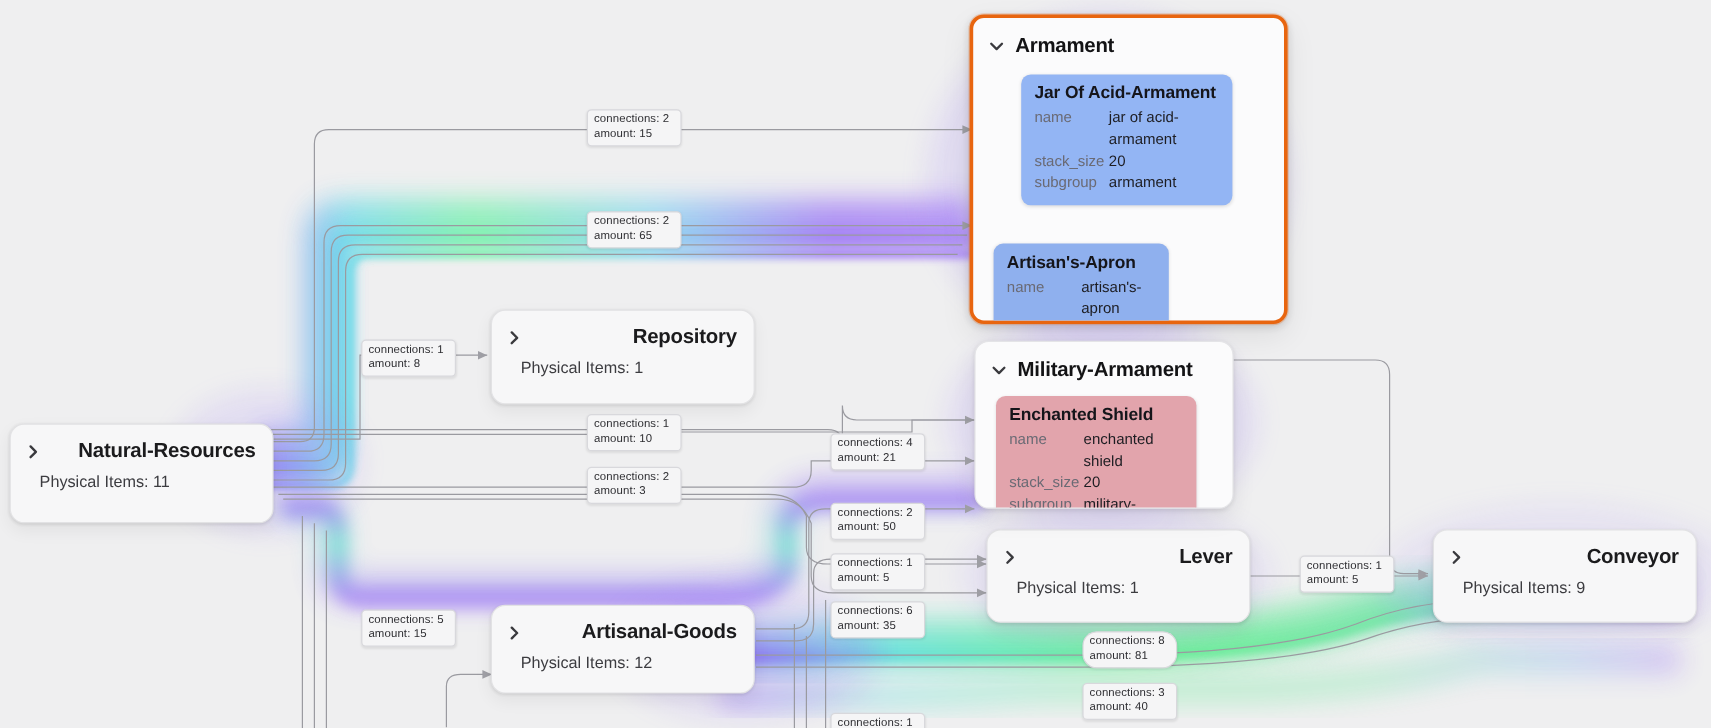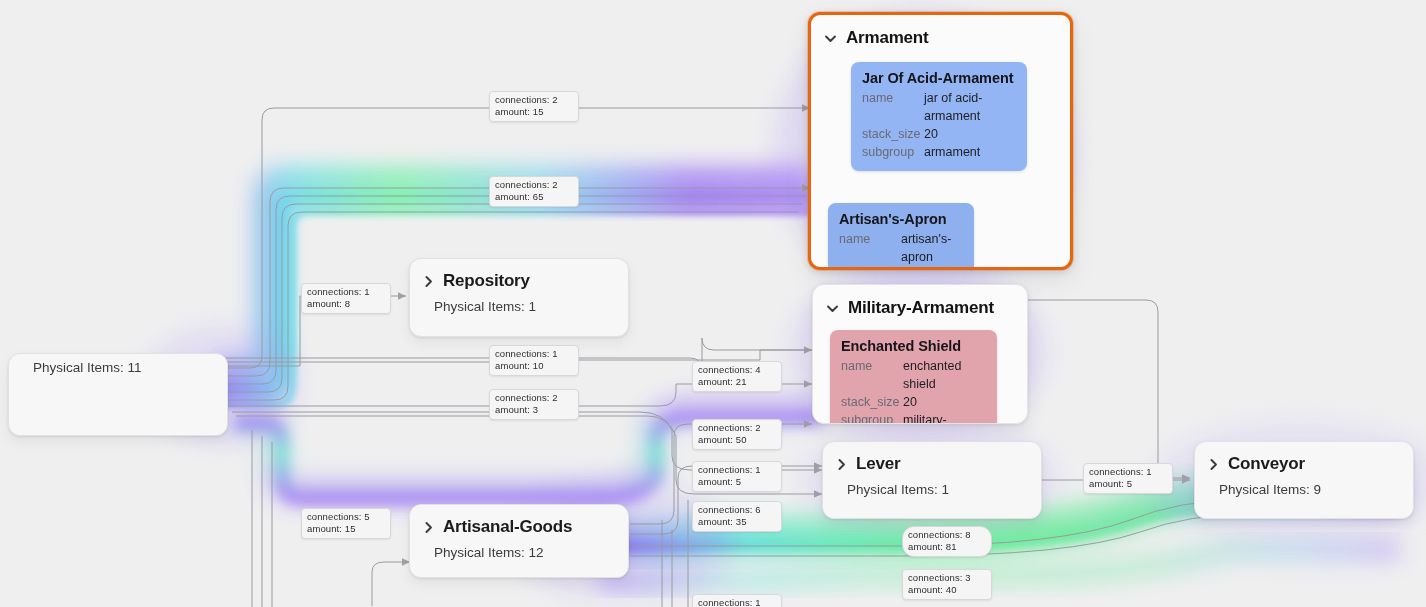--- a/index.html
+++ b/index.html
@@ -24,23 +24,24 @@
   
   .node {
     position: absolute;
     background: #f7f7f8;
     border: 1px solid #e2e2e4;
     border-radius: 12px;
     box-shadow: 0 1px 3px rgba(0,0,0,.10), 0 6px 14px rgba(0,0,0,.06);
   }
   .node-title {
     display: flex; align-items: center; gap: 8px;
-    padding: 12px 0 2px 12px;
+    padding: 12px 14px 2px 12px;
     font-size: 17px; font-weight: bold; color: #1b1b1d;
     letter-spacing: -0.2px;
+    justify-content: space-between;
   }
   .chev { width: 13px; height: 13px; flex: none; color: #3a3a3e; display:block; }
   .node-sub {
     padding: 6px 14px 14px 24px;
     font-size: 13.5px; color: #3c3c40;
   }
 
   
   .group {
     position: absolute;
@@ -78,21 +79,21 @@
   .kv { display: flex; font-size: 12.5px; line-height: 18px; }
   .kv .k { width: 62px; color: #6a6a74; flex: none; }
   .kv .v { color: #1d1d22; }
 
   
   .elabel {
     position: absolute;
     background: #f5f5f6;
     border: 1px solid #d8d8dc;
     border-radius: 4px;
-    padding: 2px 20px 3px 5px;
+    padding: 2px 9px 3px 5px;
     font-size: 9.5px;
     line-height: 12px;
     color: #2e2e32;
     white-space: nowrap;
     box-shadow: 0 1px 2px rgba(0,0,0,.08);
   }
   .elabel div { letter-spacing: .1px; }
 
   
 </style>
@@ -208,20 +209,26 @@
       <path d="M252,430 V607"></path>
       <path d="M262,436 V607"></path>
       <path d="M272,442 V607"></path>
       <path d="M662,520 V607"></path>
       <path d="M672,530 V607"></path>
       <path d="M688,500 V607"></path>
     </g>
   </svg>
 
   <div class="node" style="left:8px; top:353px; width:220px; height:83px;">
+    <div class="node-title">
+      <svg class="chev" viewBox="0 0 16 16">
+        <path d="M5.5 2.5 L11 8 L5.5 13.5" fill="none" stroke="currentColor" stroke-width="2.4" stroke-linecap="round" stroke-linejoin="round"></path>
+      </svg>
+      <span>Natural-Resources</span>
+    </div>
     <div class="node-sub">Physical Items: 11</div>
   </div>
 
   <div class="node" style="left:409px; top:258px; width:220px; height:79px;">
     <div class="node-title">
       <svg class="chev" viewBox="0 0 16 16">
         <path d="M5.5 2.5 L11 8 L5.5 13.5" fill="none" stroke="currentColor" stroke-width="2.4" stroke-linecap="round" stroke-linejoin="round"></path>
       </svg>
       <span>Repository</span>
     </div>

